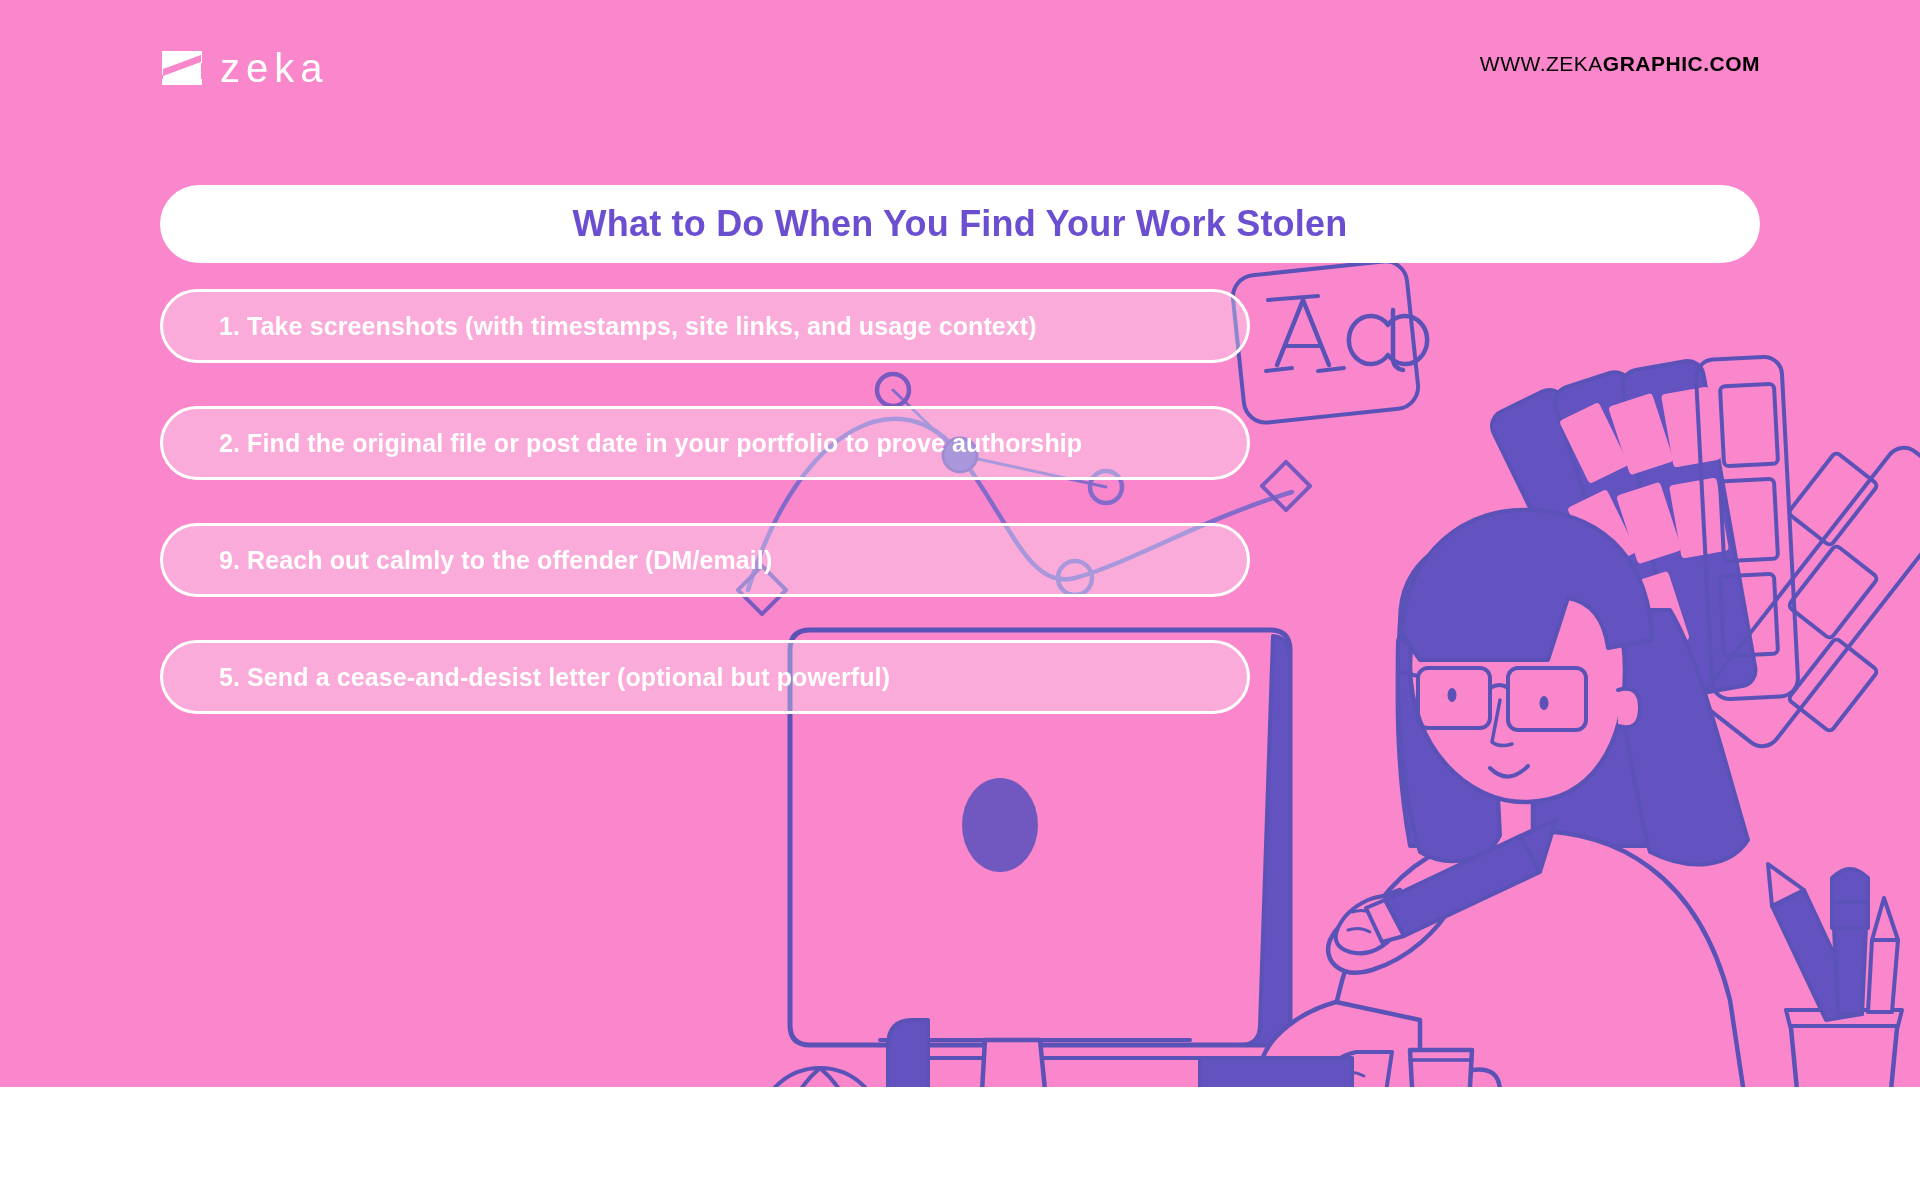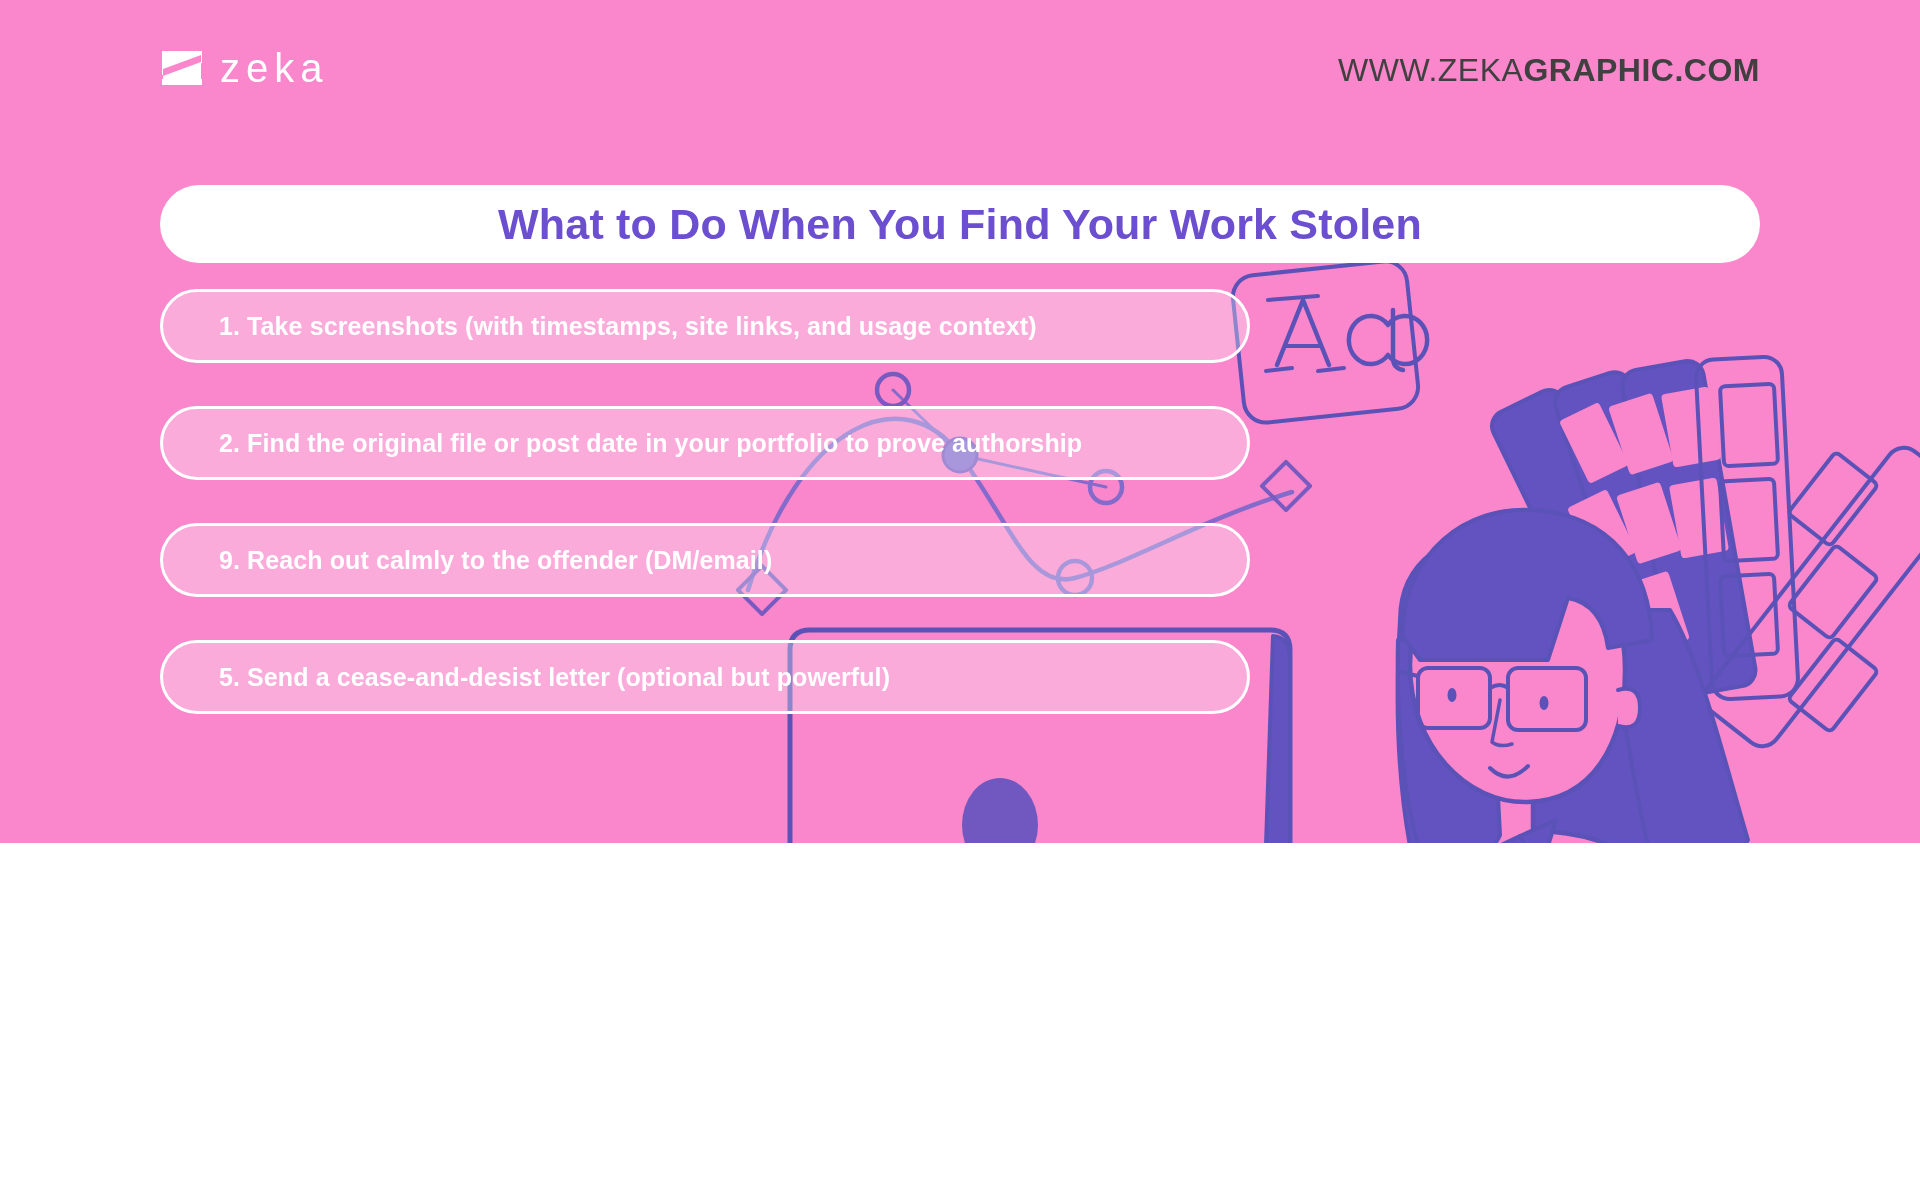--- a/index.html
+++ b/index.html
@@ -3,21 +3,21 @@
 <meta charset="utf-8">
 <style>
   html, body {
     margin: 0;
     padding: 0;
     background: #ffffff;
   }
   #poster {
     position: relative;
     width: 1920px;
-    height: 843px;
+    height: 1087px;
     overflow: hidden;
     background: #FA87CB;
     font-family: "Liberation Sans", sans-serif;
   }
 
   
   .illo {
     position: absolute;
     left: 0; top: 0;
     width: 1920px;
@@ -52,22 +52,22 @@
     color: #ffffff;
     font-size: 40px;
     font-weight: 400;
     letter-spacing: 6px;
     line-height: 1;
   }
   .site-url {
     position: absolute;
     right: 160px;
     top: 52px;
-    color: #404040;
-    font-size: 32px;
+    color: #000000;
+    font-size: 21px;
     letter-spacing: 0.5px;
     white-space: nowrap;
   }
   .site-url .u-light { font-weight: 300; }
   .site-url .u-bold  { font-weight: 700; }
 
   
   .title-banner {
     position: absolute;
     left: 160px;
@@ -76,21 +76,21 @@
     height: 78px;
     background: #ffffff;
     border-radius: 39px;
     display: flex;
     align-items: center;
     justify-content: center;
     z-index: 10;
   }
   .title-text {
     color: #6B4FD0;
-    font-size: 43px;
+    font-size: 36px;
     font-weight: 700;
     letter-spacing: 0.2px;
     white-space: nowrap;
   }
 
   
   .steps {
     position: absolute;
     left: 160px;
     top: 289px;

